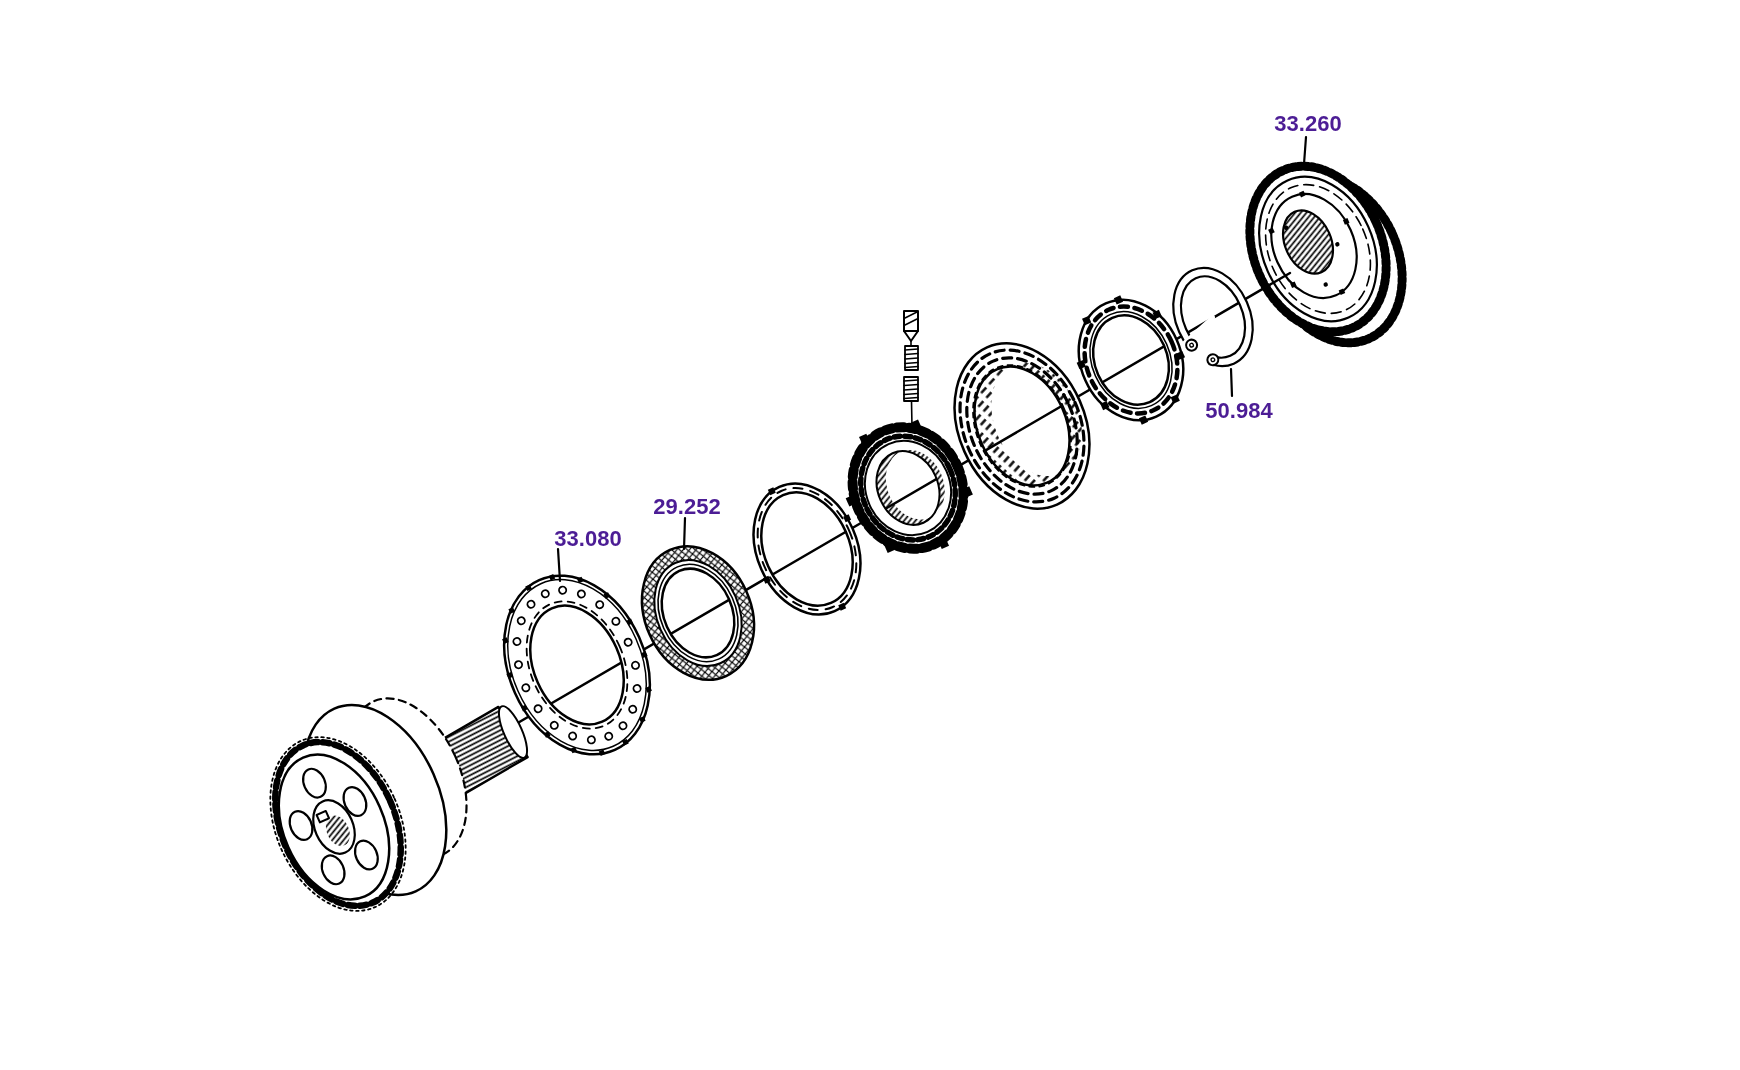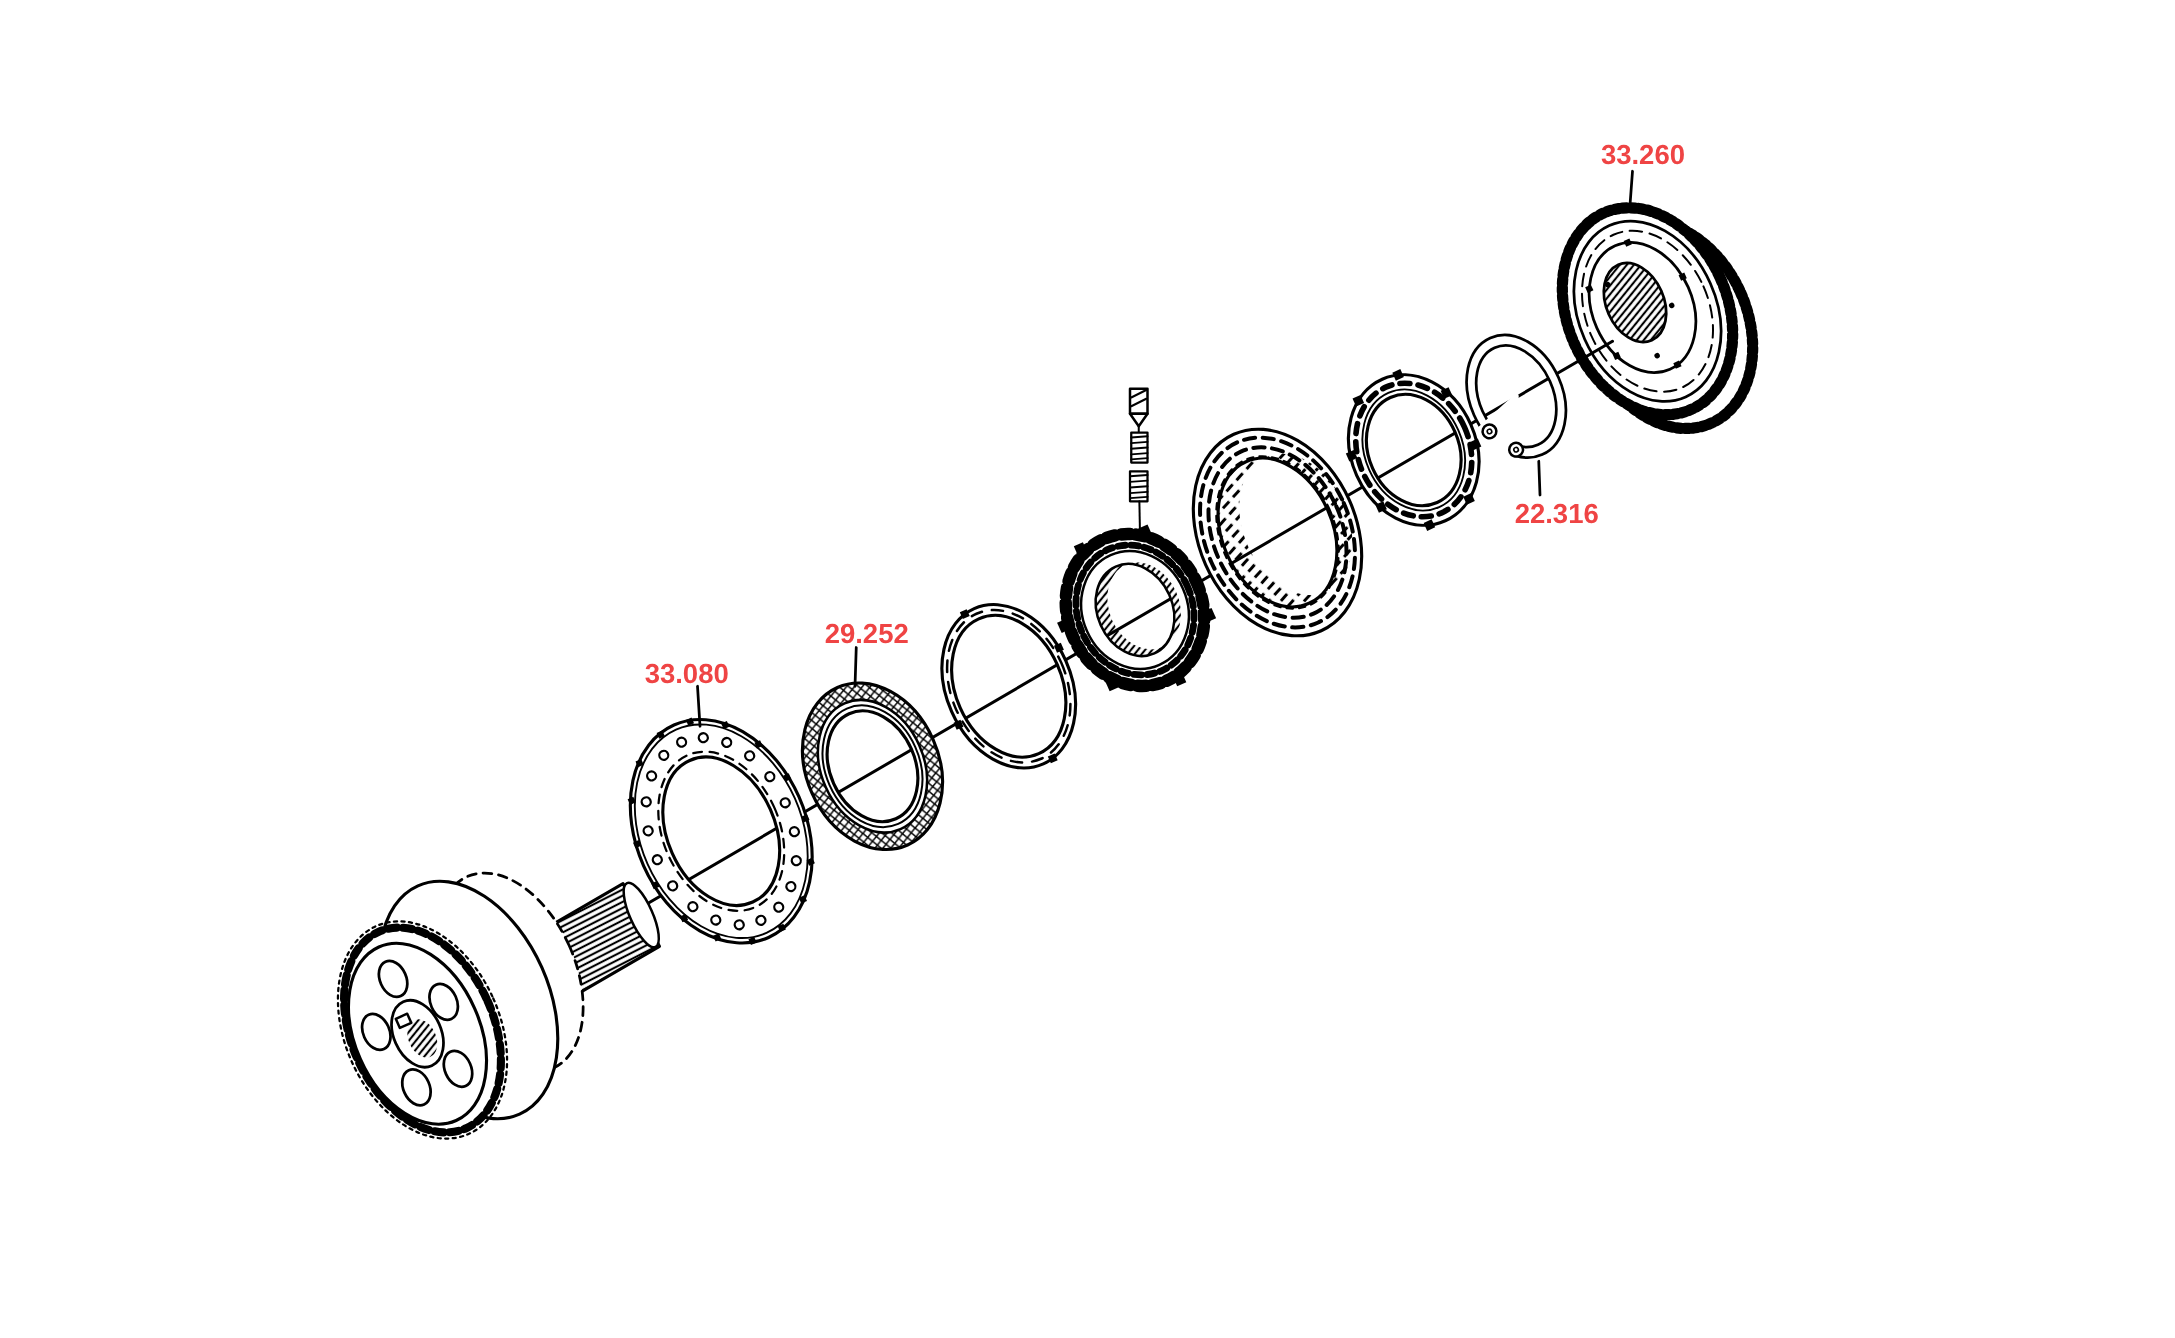--- a/index.html
+++ b/index.html
@@ -1,20 +1,20 @@
 <!DOCTYPE html>
 <html><head>
 <meta charset="utf-8">
 <style>
   html,body{margin:0;padding:0;background:#ffffff;}
   .stage{position:relative;width:1740px;height:1070px;background:#ffffff;overflow:hidden;
          font-family:"Liberation Sans",sans-serif;}
   .stage svg{position:absolute;left:0;top:0;}
-  .callout{position:absolute;width:80px;text-align:right;
-           font:bold 22px "Liberation Sans",sans-serif;color:#ef4444;white-space:nowrap;}
+  .callout{position:absolute;width:80px;text-align:center;
+           font:bold 22px "Liberation Sans",sans-serif;color:#4c1d95;white-space:nowrap;}
 </style>
 </head>
 <body>
 
 <div class="stage">
 
 <svg width="1740" height="1070" viewBox="0 0 1740 1070">
   <defs>
     <pattern id="pcross" patternUnits="userSpaceOnUse" width="7" height="7" patternTransform="rotate(18)">
       <path d="M0 0L7 7M7 0L0 7" stroke="#000" stroke-width="1.2" fill="none"></path>
@@ -221,18 +221,18 @@
 
     <g stroke-width="2.2">
       <line x1="558" y1="549" x2="560" y2="581"></line>
       <line x1="685" y1="518" x2="684" y2="549"></line>
       <line x1="1232" y1="396" x2="1231" y2="369"></line>
       <line x1="1306" y1="137" x2="1304" y2="164"></line>
     </g>
   </g>
 </svg>
 
-<div class="callout" style="left:503px;top:526px;">33.080</div>
+<div class="callout" style="left:548px;top:526px;">33.080</div>
 <div class="callout" style="left:647px;top:494px;">29.252</div>
-<div class="callout" style="left:1199px;top:398px;">22.316</div>
+<div class="callout" style="left:1199px;top:398px;">50.984</div>
 <div class="callout" style="left:1268px;top:111px;">33.260</div>
 
 </div>
 
 </body></html>

